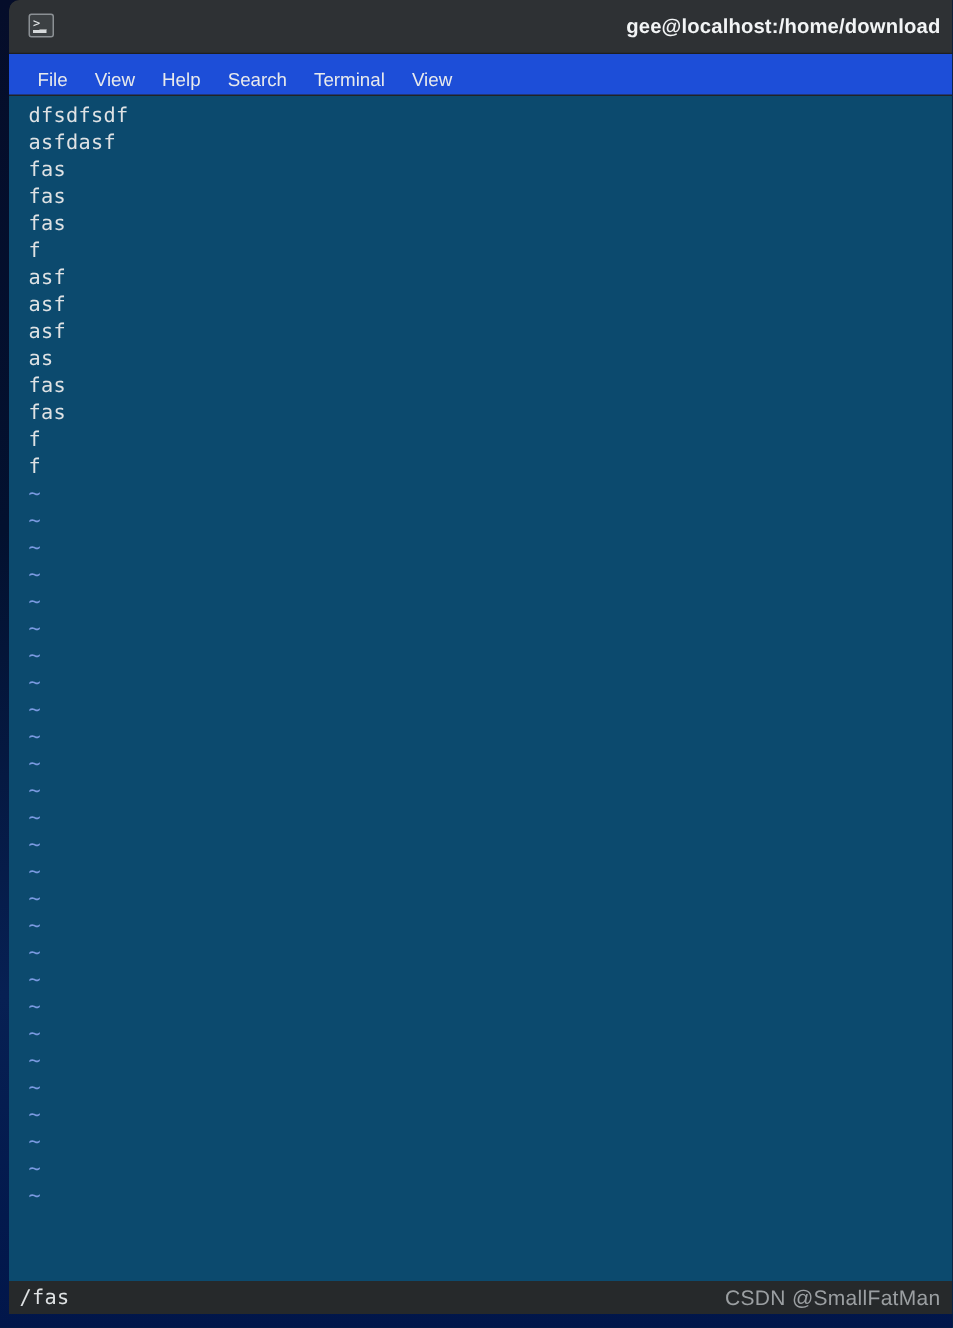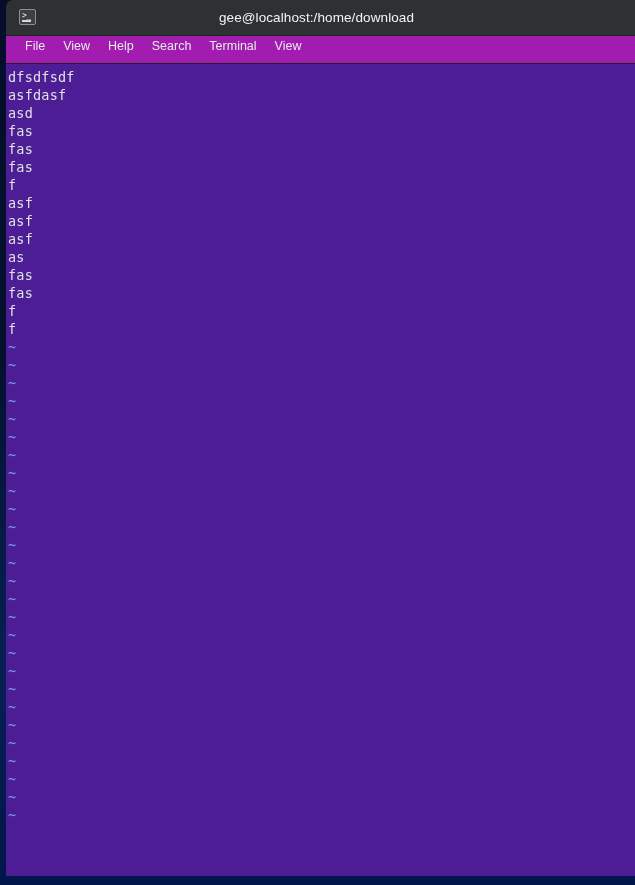--- a/index.html
+++ b/index.html
@@ -74,55 +74,55 @@
   #titlebar-icon .bar {
     position: absolute;
     left: 2px;
     bottom: 2px;
     width: 9px;
     height: 2px;
     background: #d6d9db;
   }
   #title-text {
     width: 100%;
-    text-align: center;
+    text-align: right;
     font-size: 13.5px;
-    font-weight: normal;
+    font-weight: bold;
     color: #f2f4f5;
     letter-spacing: 0.1px;
     padding-right: 8px;
   }
 
   
   #menubar {
     height: 28px;
     flex: 0 0 28px;
-    background: #a21caf;
-    display: flex;
-    align-items: flex-start;
+    background: #1d4ed8;
+    display: flex;
+    align-items: flex-end;
     padding-left: 10px;
     border-bottom: 1px solid #212325;
   }
   .menu-item {
     font-size: 12.5px;
     color: #e8eaec;
     padding: 3px 9px;
     cursor: default;
     white-space: nowrap;
   }
 
   
   #terminal-body {
     flex: 1 1 auto;
     position: relative;
-    background: #4c1d95;
+    background: #0c4a6e;
     font-family: "DejaVu Sans Mono", monospace;
     font-size: 13.5px;
     line-height: 18px;
-    padding: 4px 0 0 2px;
+    padding: 4px 0 0 13px;
     overflow: hidden;
   }
   .term-line {
     height: 18px;
     line-height: 18px;
     color: #dfe2e4;
     white-space: pre;
     letter-spacing: 0.2px;
   }
   .term-line.tilde { color: #7a9ae0; }
@@ -182,21 +182,20 @@
       <div class="menu-item">Help</div>
       <div class="menu-item">Search</div>
       <div class="menu-item">Terminal</div>
       <div class="menu-item">View</div>
     </div>
 
     <div id="terminal-body">
       <div id="buffer-lines">
           <div class="term-line">dfsdfsdf</div>
           <div class="term-line">asfdasf</div>
-          <div class="term-line">asd</div>
           <div class="term-line">fas</div>
           <div class="term-line">fas</div>
           <div class="term-line">fas</div>
           <div class="term-line">f</div>
           <div class="term-line">asf</div>
           <div class="term-line">asf</div>
           <div class="term-line">asf</div>
           <div class="term-line">as</div>
           <div class="term-line">fas</div>
           <div class="term-line">fas</div>
@@ -226,16 +225,20 @@
           <div class="term-line tilde">~</div>
           <div class="term-line tilde">~</div>
           <div class="term-line tilde">~</div>
           <div class="term-line tilde">~</div>
           <div class="term-line tilde">~</div>
           <div class="term-line tilde">~</div>
           <div class="term-line tilde">~</div>
           <div class="term-line tilde">~</div>
         </div>
 
+      <div id="statusline">
+        <div id="status-command">/fas</div>
+        <div id="watermark">CSDN @SmallFatMan</div>
+      </div>
     </div>
 
   </div>
 </div>
 
 </body></html>

